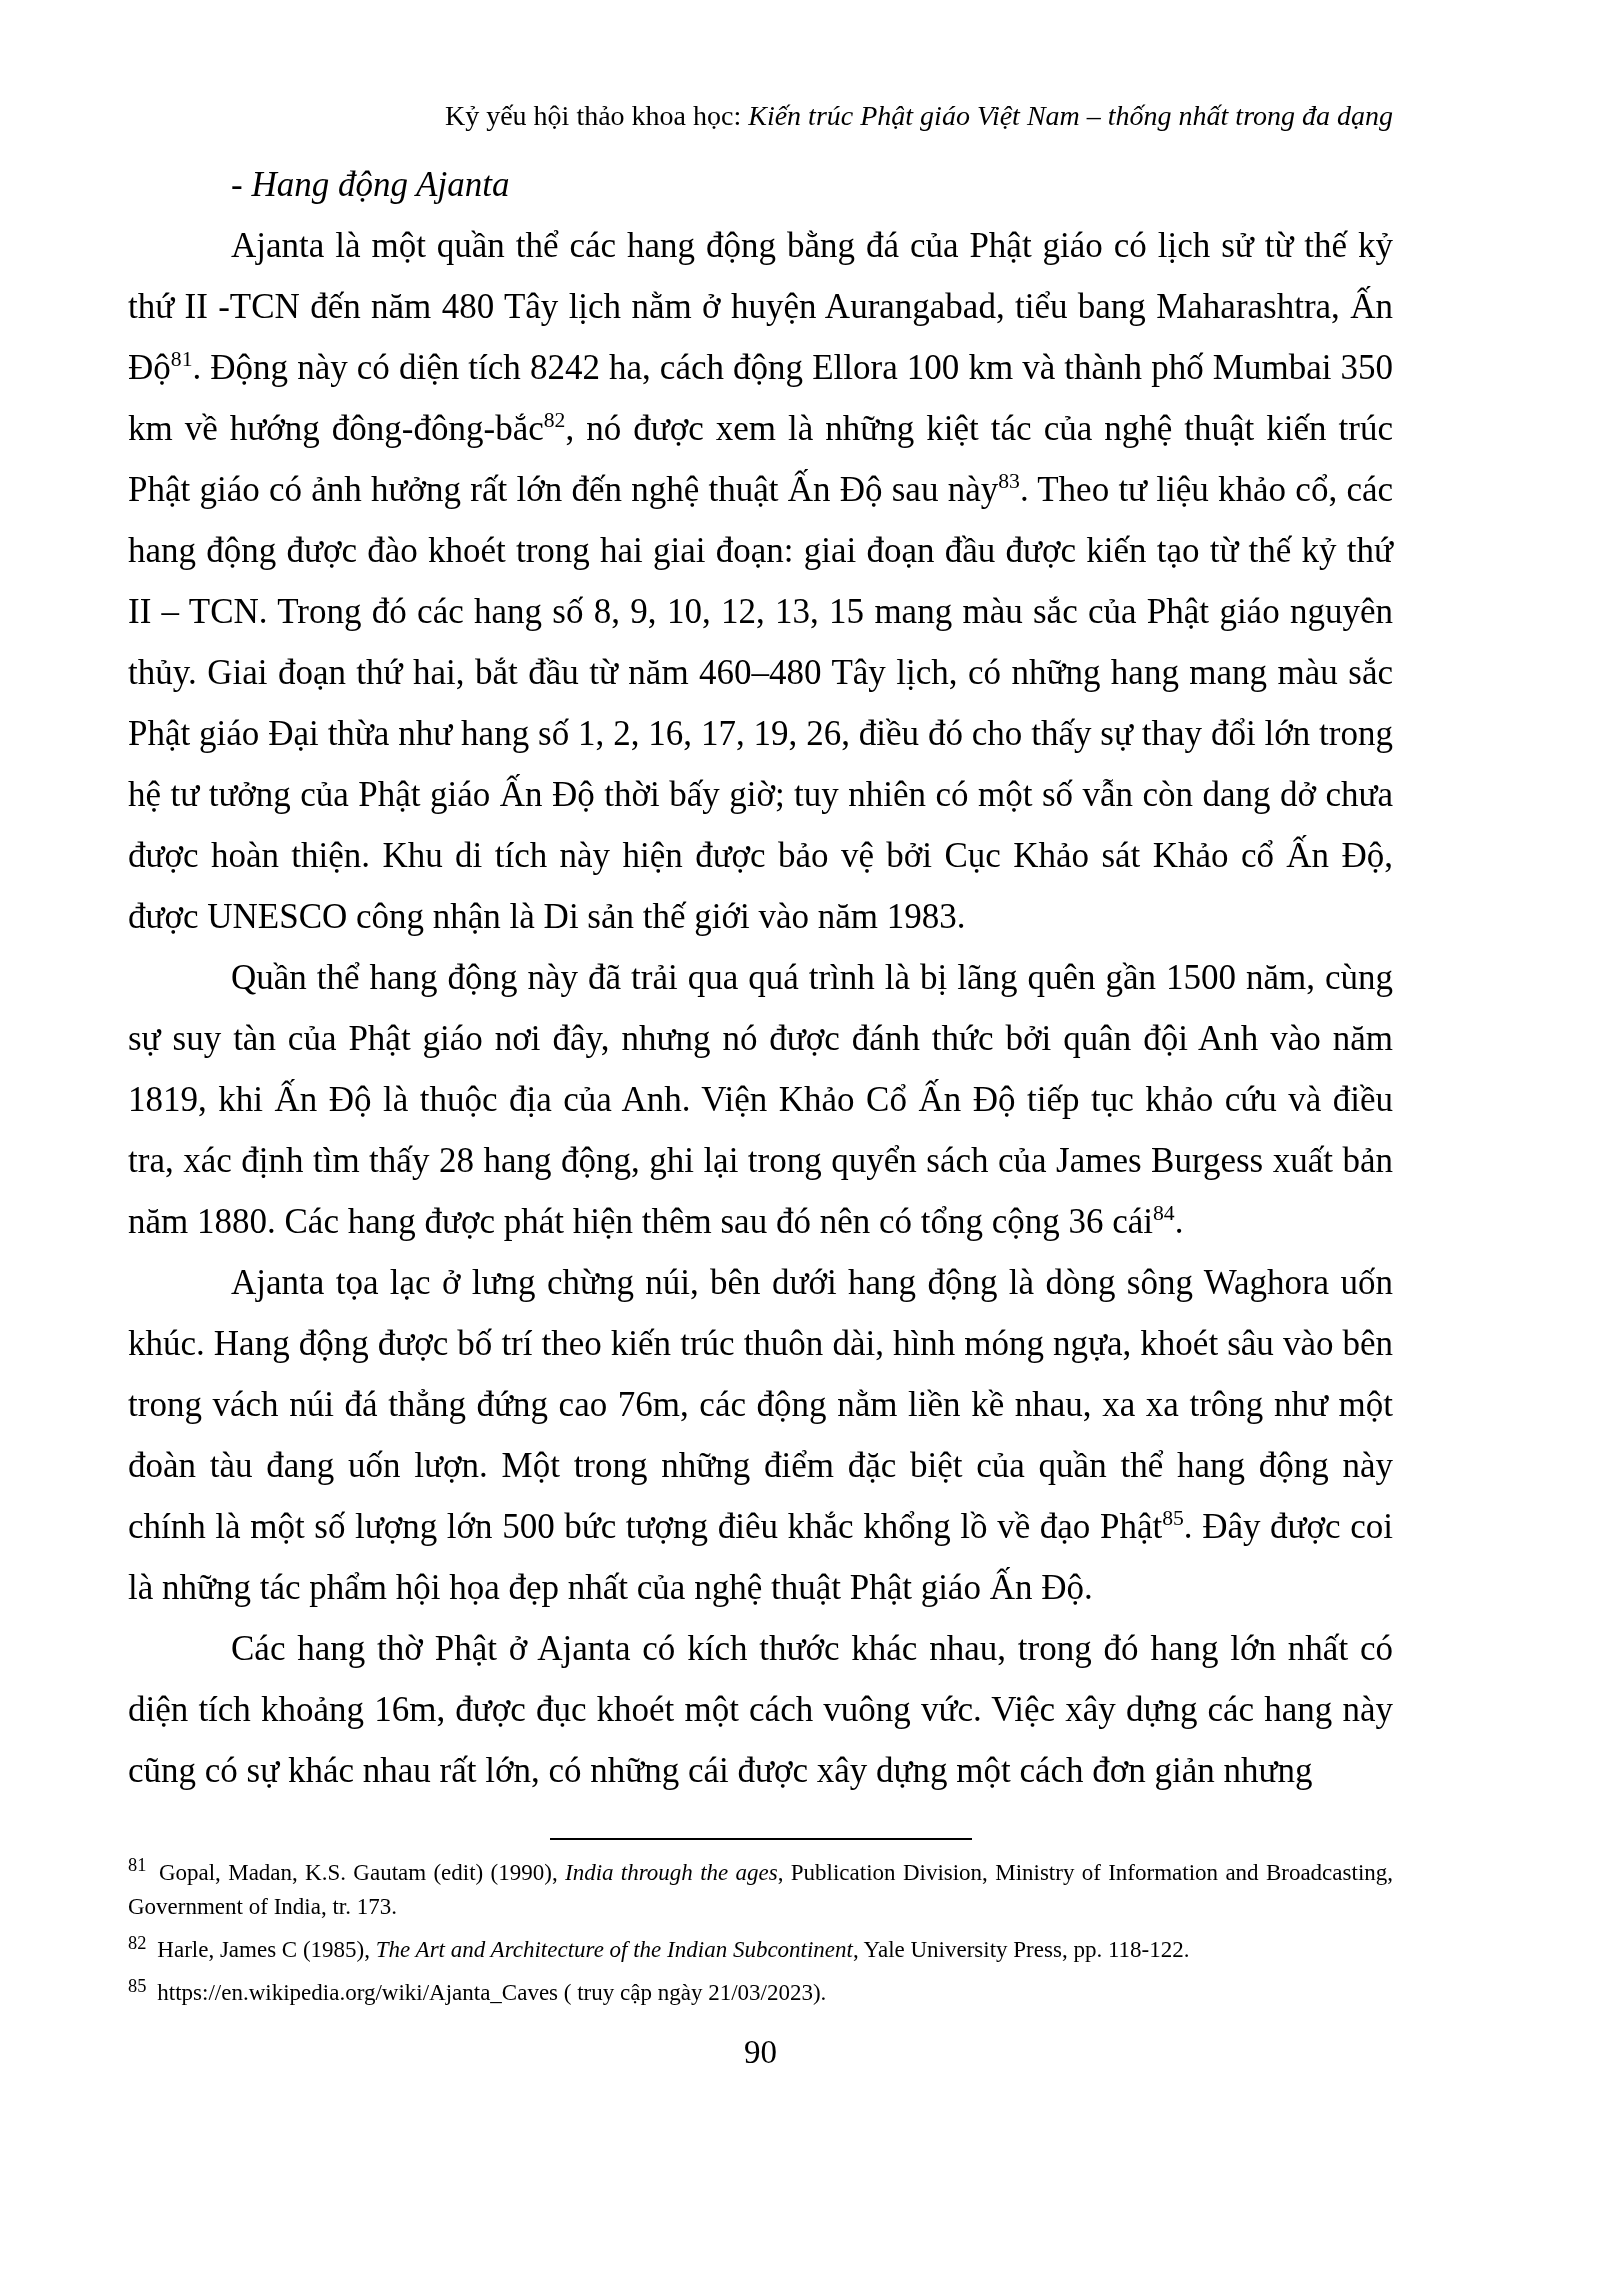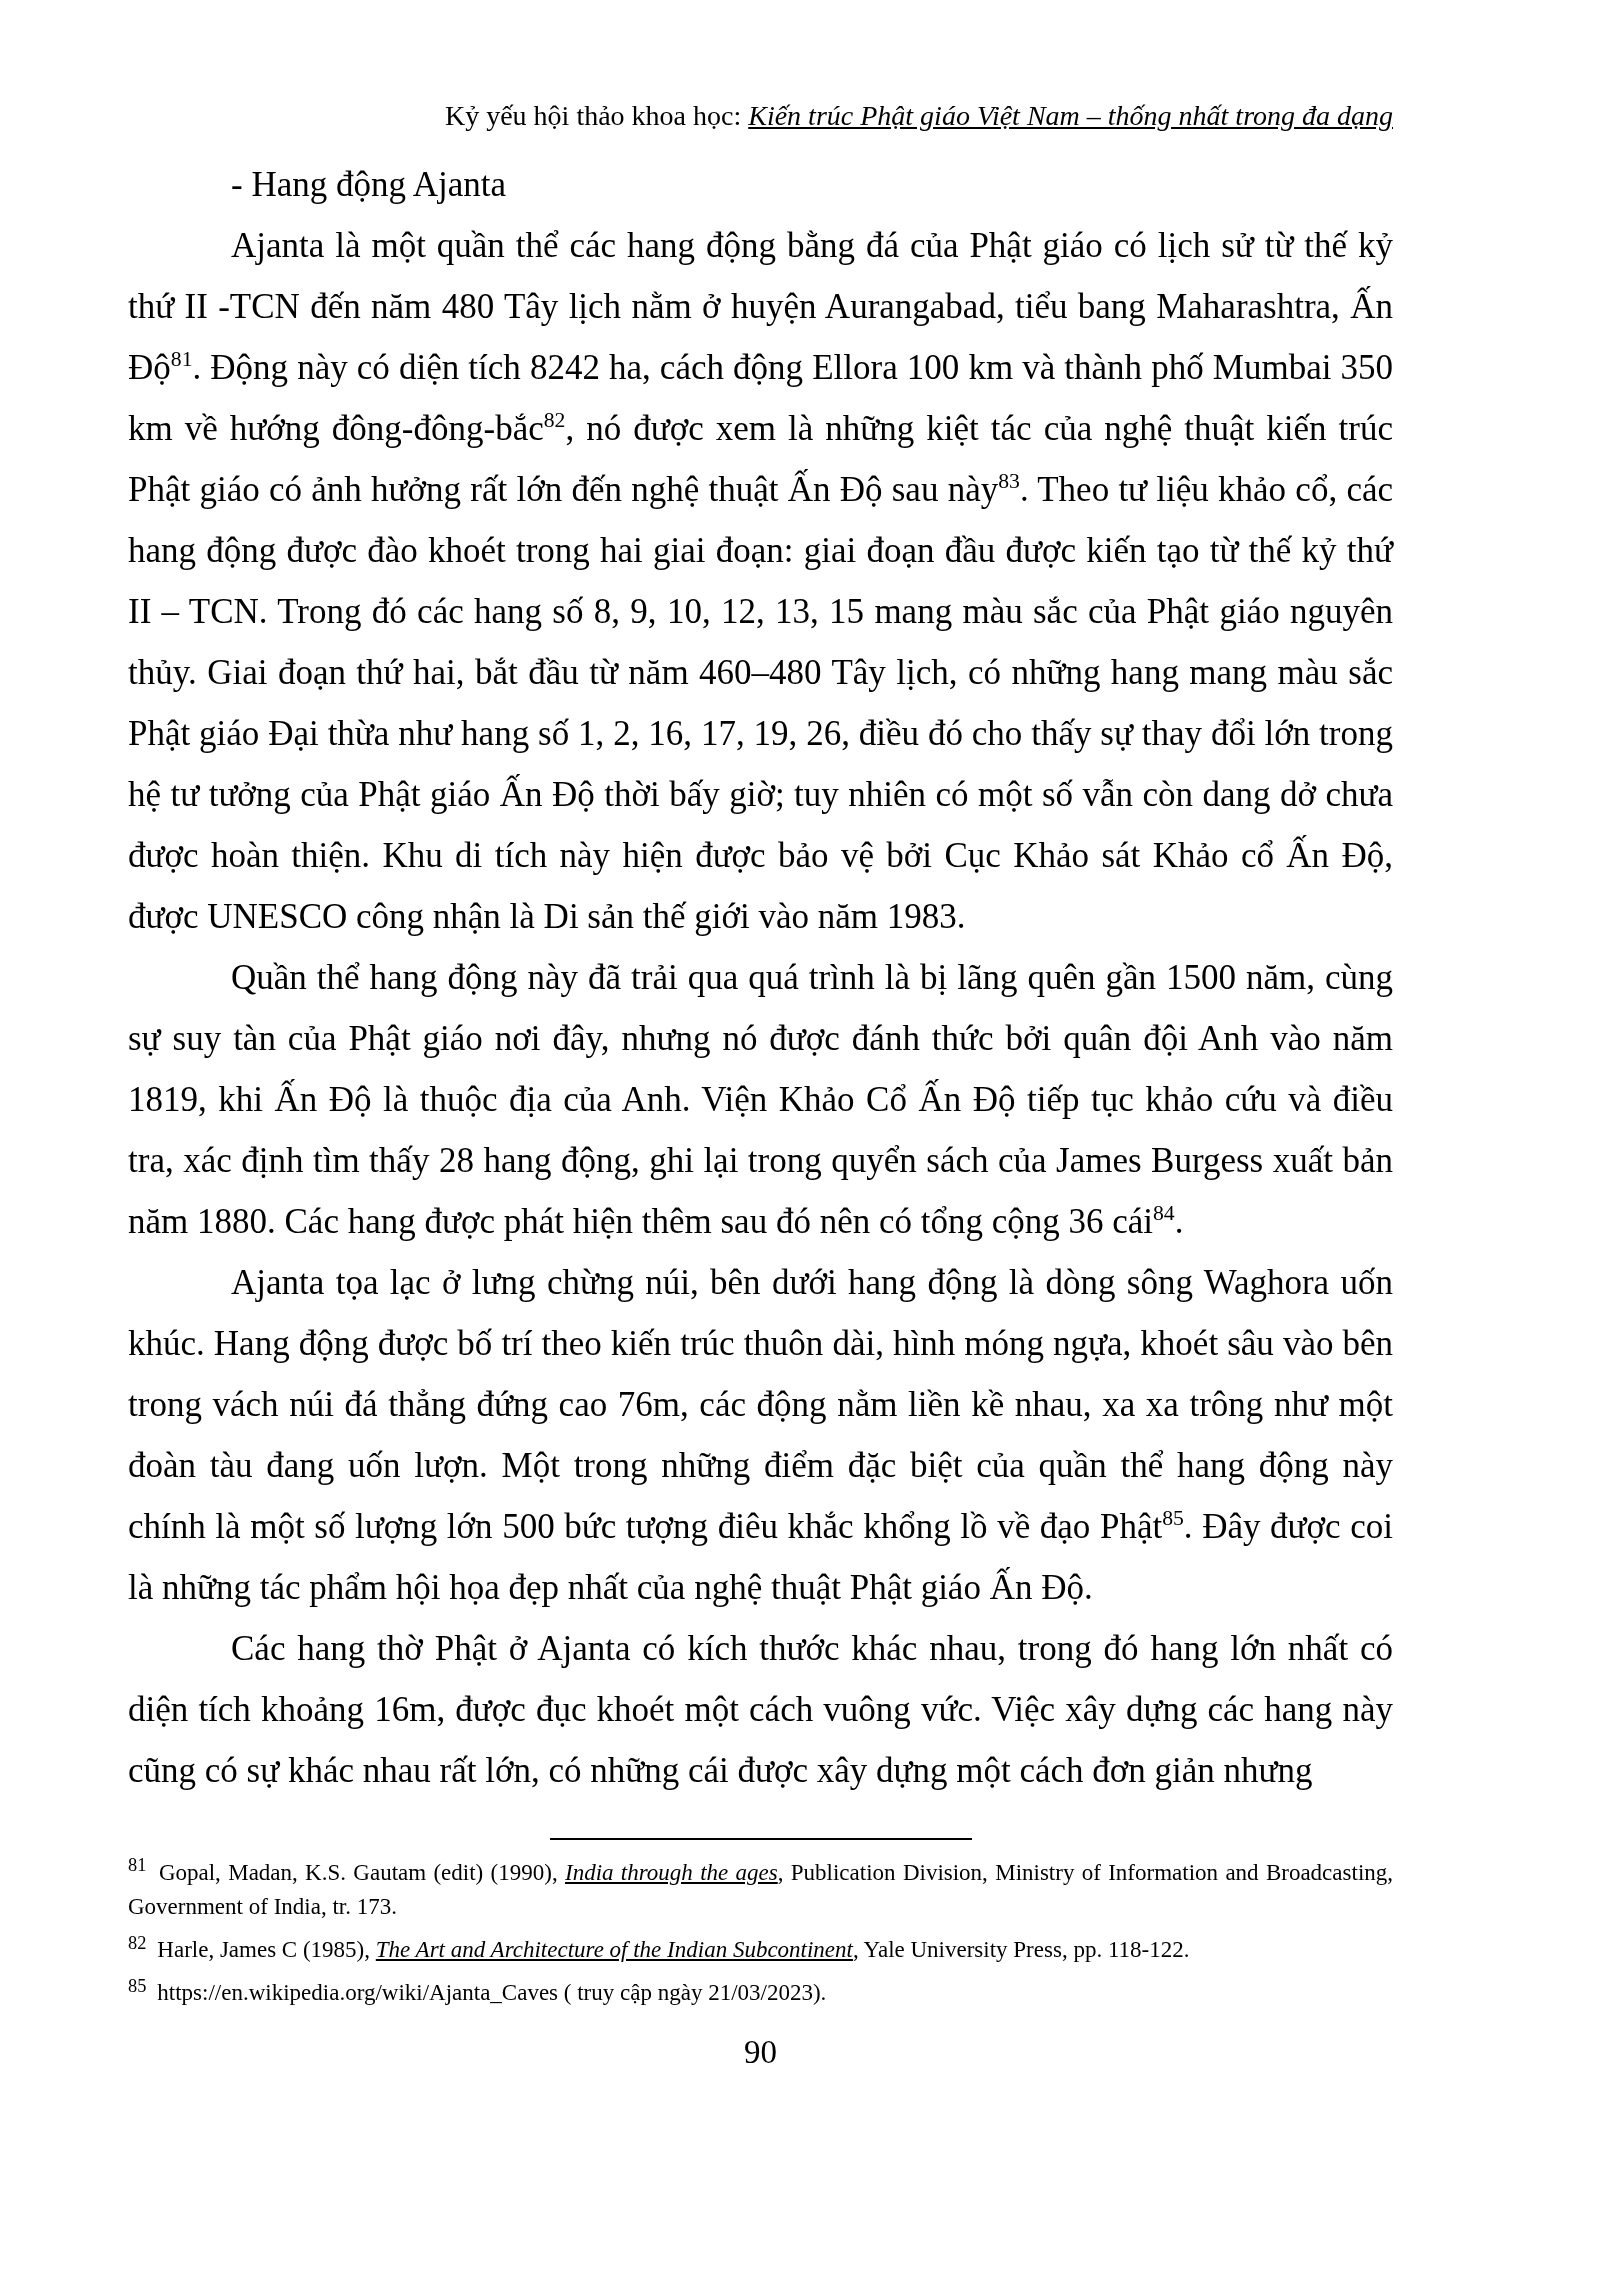--- a/index.html
+++ b/index.html
@@ -25,23 +25,23 @@
     line-height: 36px;
     white-space: nowrap;
   }
   .body-text {
     margin-top: 20px;
     font-size: 35px;
     line-height: 61px;
     text-align: justify;
   }
   .body-text p { margin: 0; text-indent: 103px; }
-  .section-heading { text-align: left; }
+  .section-heading { font-style: italic; text-align: left; }
   .body-text sup { font-size: 0.62em; line-height: 0; }
-  .it { font-style: italic; text-decoration: underline; }
+  .it { font-style: italic; }
   .footnote-separator {
     margin-top: 37px;
     width: 422px;
     border: 0;
     border-top: 2.6px solid #000000;
   }
   .footnotes {
     margin-top: 16px;
     font-size: 23px;
     line-height: 34px;

